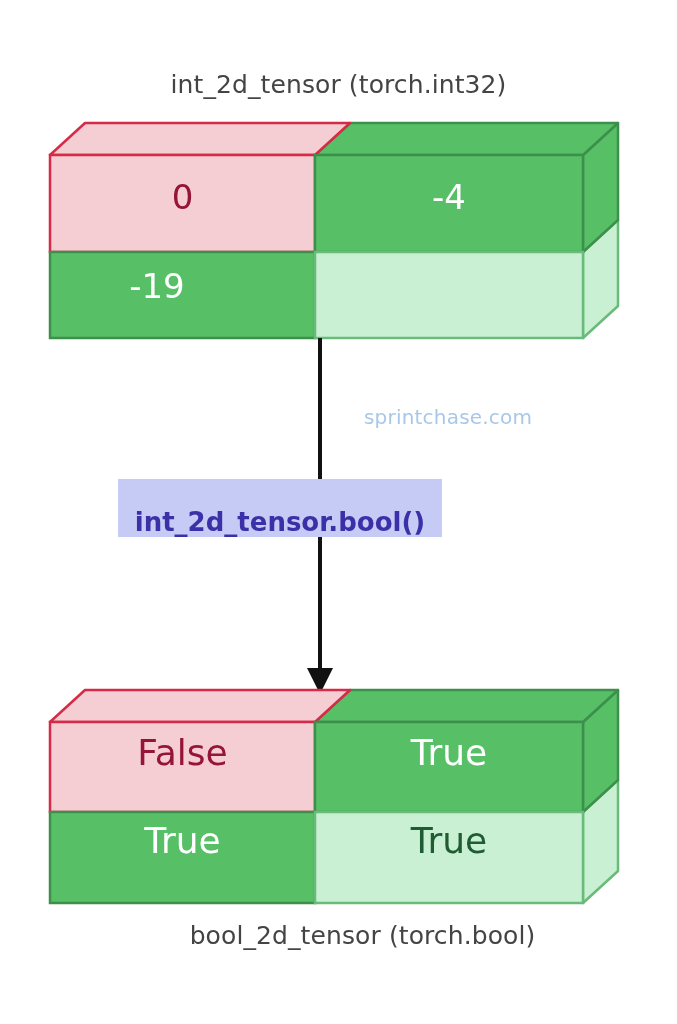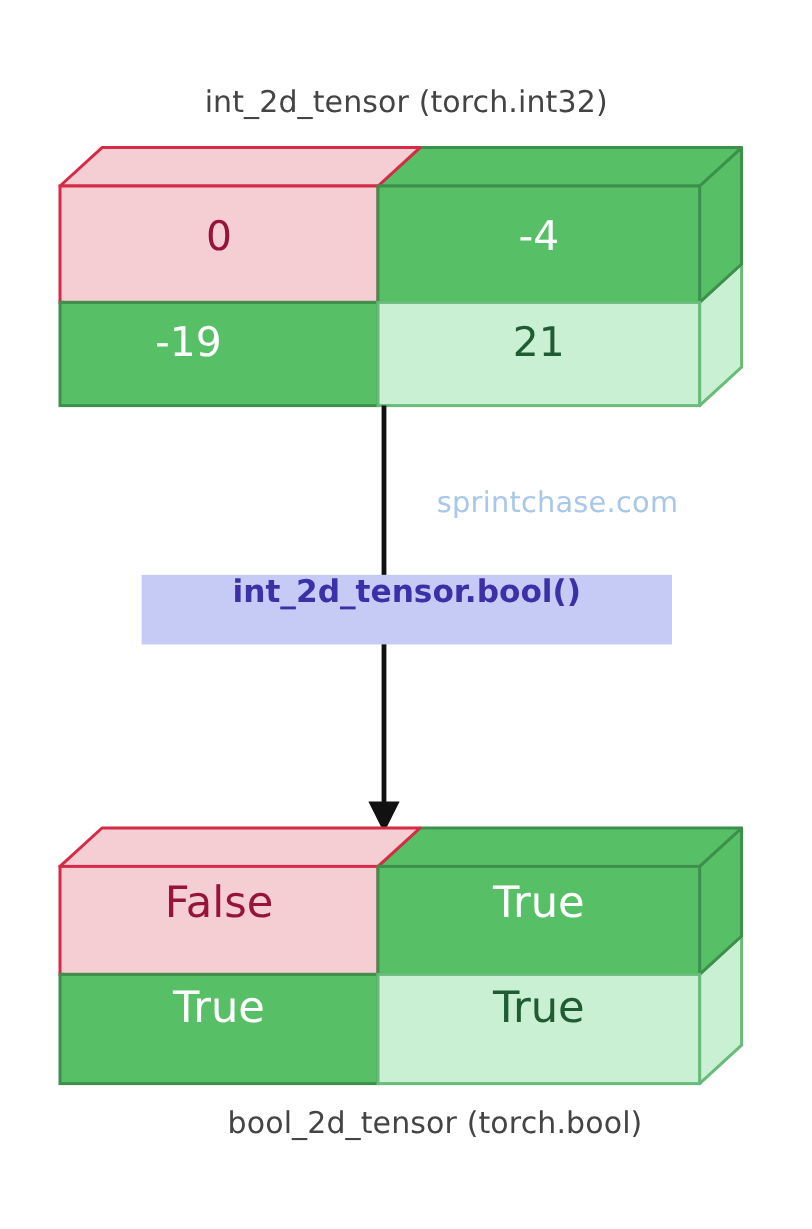--- a/index.html
+++ b/index.html
@@ -37,35 +37,35 @@
   }
   #title-top { top: 70px; }
   #title-bottom { top: 921px; margin-left: 24px; }
 
   
   .watermark {
     position: absolute;
     left: 364px;
     top: 405px;
     color: #a9c7e8;
-    font-size: 24px;
+    font-size: 20px;
     letter-spacing: 0.2px;
     white-space: nowrap;
   }
 
   
   .op-box {
     position: absolute;
     left: 118px;
     top: 479px;
-    width: 442px;
+    width: 324px;
     height: 58px;
     background: #c5cbf5;
     display: flex;
-    align-items: flex-start;
+    align-items: flex-end;
     justify-content: center;
   }
   .op-box-label {
     color: #3b30a8;
     font-size: 26px;
     font-weight: 600;
     white-space: nowrap;
   }
 
   
@@ -117,21 +117,20 @@
 
     <rect x="50" y="155" width="265" height="97" fill="#f5ced4" stroke="#d62b47" stroke-width="2.5"></rect>
     <rect x="315" y="155" width="268" height="97" fill="#57c067" stroke="#3d8f4c" stroke-width="2.5"></rect>
     <rect x="50" y="252" width="265" height="86" fill="#57c067" stroke="#3d8f4c" stroke-width="2.5"></rect>
     <rect x="315" y="252" width="268" height="86" fill="#c9f0d3" stroke="#68bb78" stroke-width="2.5"></rect>
   </svg>
 
   <div class="cell-text v-num t-red" style="left:50px; top:177px; width:265px;">0</div>
   <div class="cell-text v-num t-white" style="left:315px; top:177px; width:268px;">-4</div>
   <div class="cell-text v-num t-white" style="left:50px; top:266px; width:214px;">-19</div>
-  <div class="cell-text v-num t-dgreen" style="left:315px; top:266px; width:268px;">21</div>
 
   <div class="watermark">sprintchase.com</div>
 
   <svg class="connector" width="677" height="1024" viewBox="0 0 677 1024">
     <line x1="320" y1="338" x2="320" y2="676" stroke="#111111" stroke-width="4"></line>
     <polygon points="320,694 307,668 333,668" fill="#111111"></polygon>
   </svg>
 
   <div class="op-box">
     <span class="op-box-label">int_2d_tensor.bool()</span>

